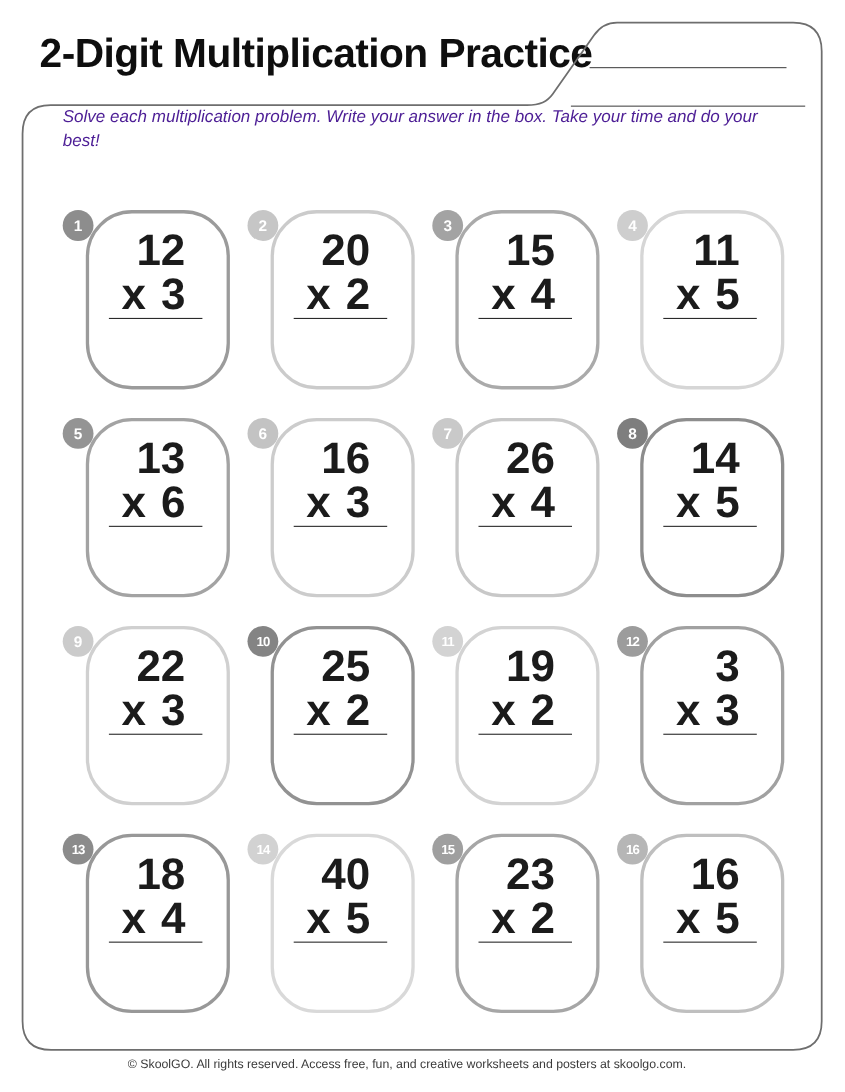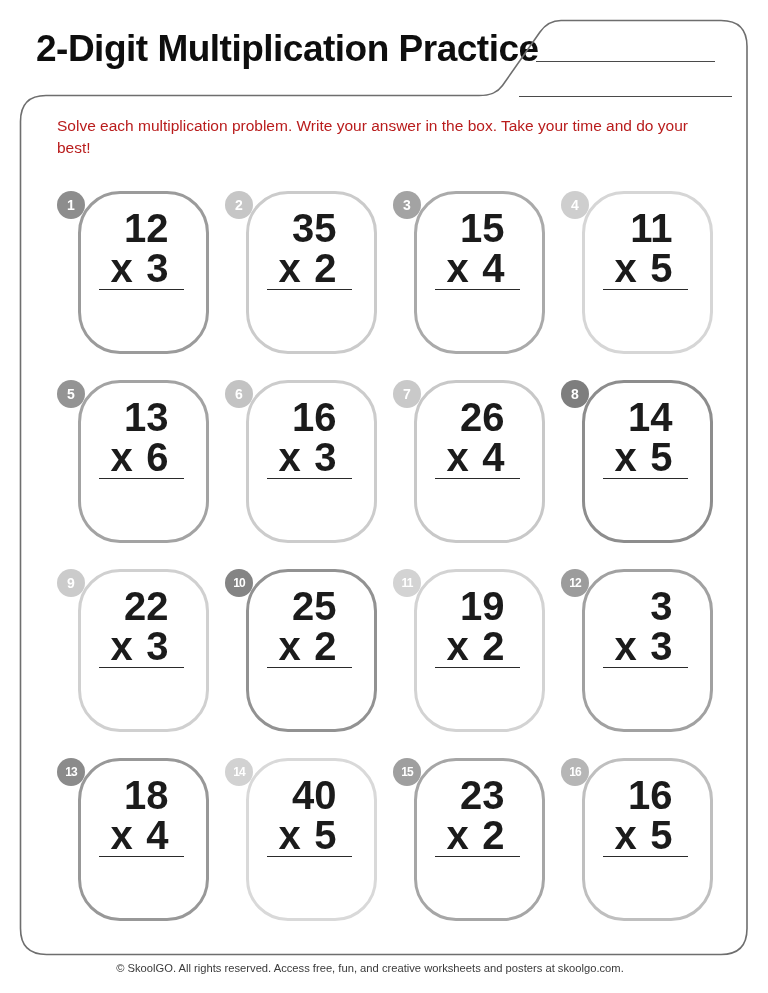--- a/index.html
+++ b/index.html
@@ -25,25 +25,26 @@
     pointer-events: none;
   }
   .fill-line {
     position: absolute;
     border-bottom: 1.4px solid #4a4a4a;
   }
   .name-line { left: 536px; top: 47px;  width: 179px; height: 14px; }
   .date-line { left: 519px; top: 82px;  width: 213px; height: 14px; }
   .instructions {
     position: absolute;
-    left: 57px; top: 115px;
+    left: 57px; top: 96px;
     width: 655px;
     font-size: 15.5px;
     line-height: 22px;
-    color: #b91c1c;
+    color: #4c1d95;
+    font-style: italic;
   }
   .problems-grid {
     position: absolute;
     left: 78px; top: 191px;
     display: grid;
     grid-template-columns: repeat(4, 131px);
     grid-template-rows: repeat(4, 163px);
     column-gap: 37px;
     row-gap: 26px;
   }
@@ -133,21 +134,21 @@
         </div>
       </div>
       <div class="ans-line"></div>
     </div>
   </div>
 
   <div class="card" style="--bc: #cbcbcb; --gc: #c6c6c6;">
     <div class="badge">2</div>
     <div class="mult">
       <div class="prob">
-        <div class="top-num">35</div>
+        <div class="top-num">20</div>
         <div class="op-row">
           <span class="op">x</span>
           <span class="bot-num">2</span>
         </div>
       </div>
       <div class="ans-line"></div>
     </div>
   </div>
 
   <div class="card" style="--bc: #aaaaaa; --gc: #a3a3a3;">

